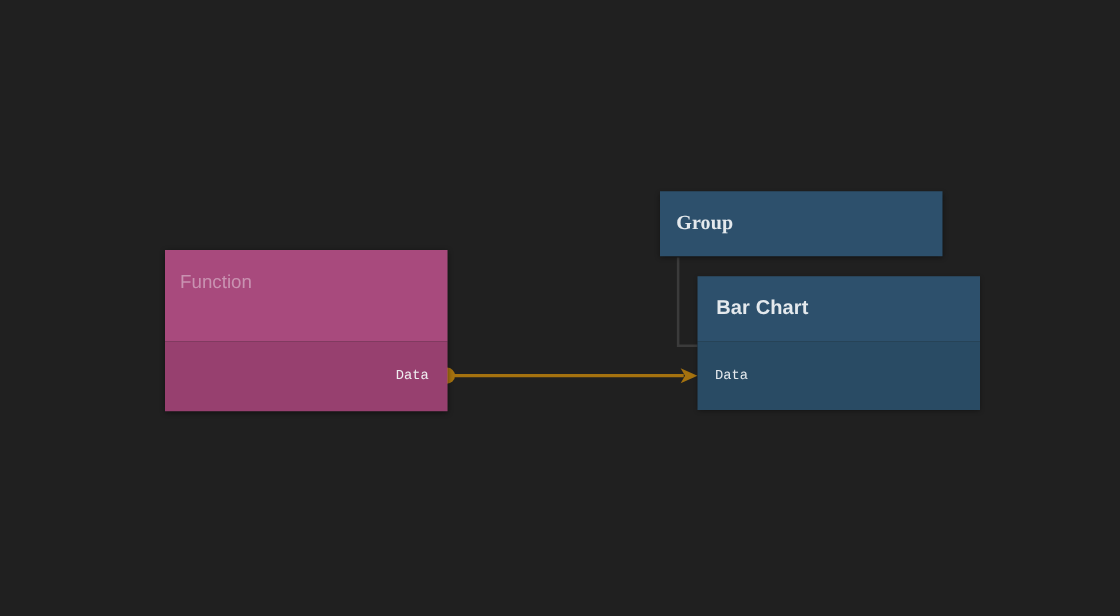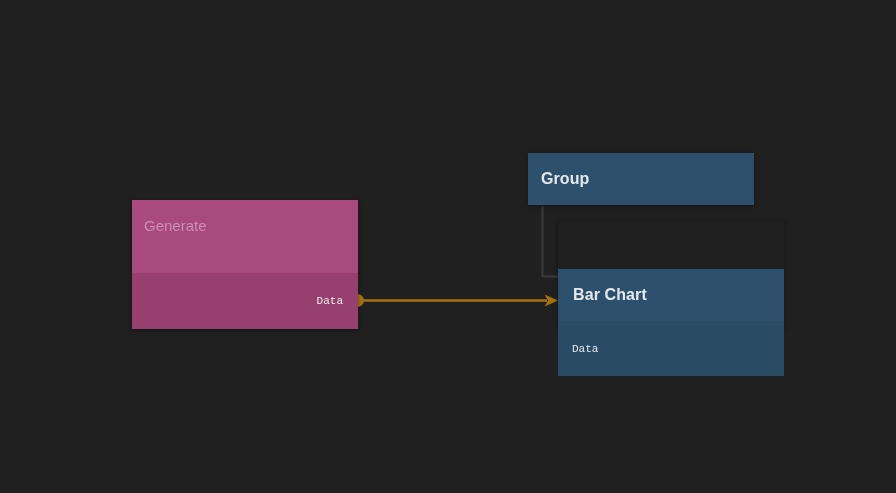--- a/index.html
+++ b/index.html
@@ -72,21 +72,20 @@
     letter-spacing: 0.1px;
   }
 
   
   .node-barchart { left: 558px; top: 221px; width: 226px; height: 107px; }
   .node-barchart .node-header {
     height: 52px;
     display: flex;
     align-items: center;
     padding-left: 15px;
-    margin-top: 48px;
   }
   .node-barchart .node-body {
     height: 55px;
     display: flex;
     align-items: center;
     padding-left: 14px;
   }
   .node-barchart .port-label { color: #e4e9ed; }
 </style>
 </head>
@@ -98,28 +97,28 @@
 
     <polyline points="542.5,206 542.5,276.5 558,276.5" fill="none" stroke-width="2" stroke="#3b3b3b"></polyline>
 
     <line x1="358" y1="300.5" x2="547" y2="300.5" stroke-width="2.5" stroke="#a5720f"></line>
     <circle cx="357.5" cy="300.5" r="6.5" fill="#a5720f"></circle>
     <polygon points="558,300.5 544.5,294.5 548,300.5 544.5,306.5" fill="#a5720f"></polygon>
   </svg>
 
   <div class="node node-function">
     <div class="node-header" style="background: rgb(168, 74, 125);">
-      <div class="node-subtitle" style="color: rgb(201, 146, 177);">Generate</div>
+      <div class="node-subtitle" style="color: rgb(201, 146, 177);">Function</div>
     </div>
     <div class="node-body" style="background: rgb(151, 64, 111);">
       <span class="port-label">Data</span>
     </div>
   </div>
 
-  <div class="node node-group" style="background: rgb(45, 80, 108);">
+  <div class="node node-group" style="background: rgb(45, 80, 108); font-family: Liberation Serif, serif;">
     <div class="node-header">
       <div class="blue-title">Group</div>
     </div>
   </div>
 
   <div class="node node-barchart">
     <div class="node-header" style="background: rgb(45, 80, 108);">
       <div class="blue-title">Bar Chart</div>
     </div>
     <div class="node-body" style="background: rgb(41, 75, 100);">

